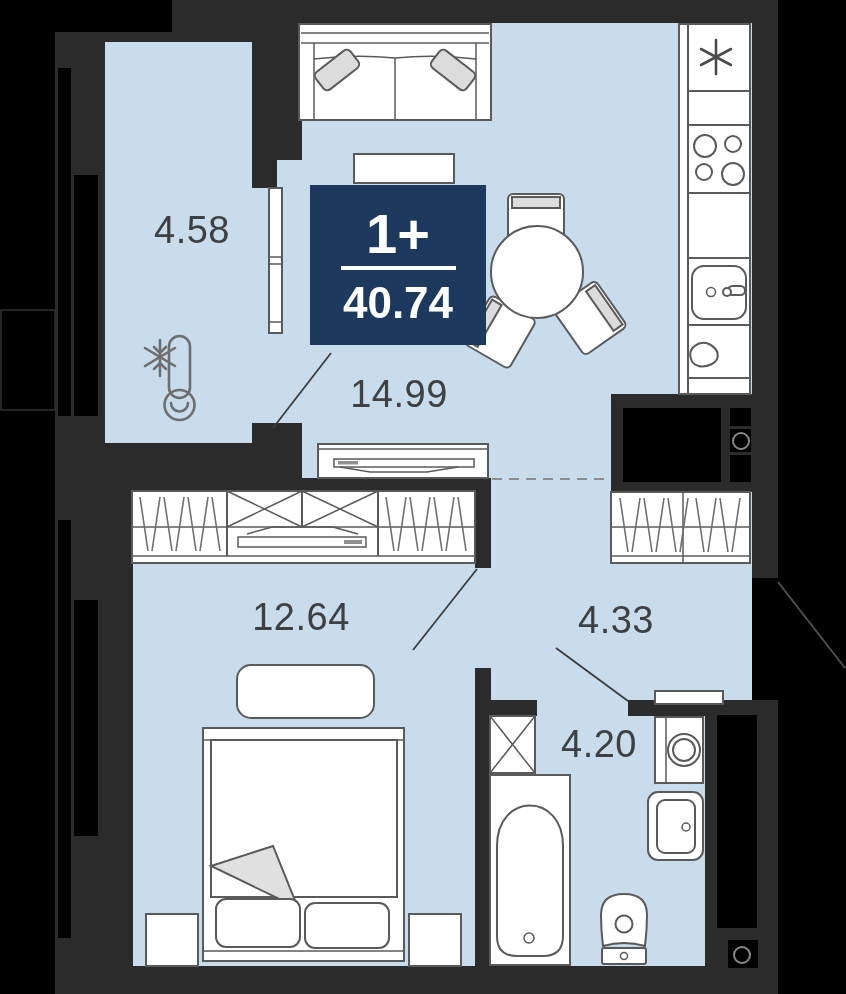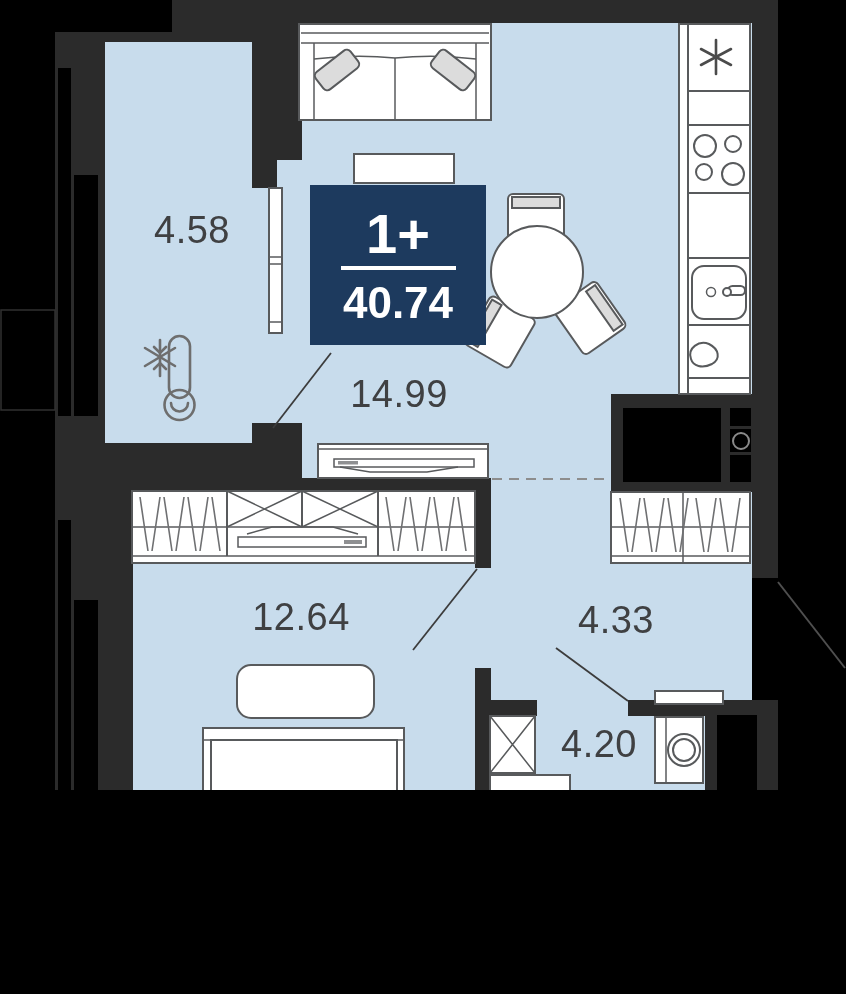--- a/index.html
+++ b/index.html
@@ -1,16 +1,16 @@
 <!DOCTYPE html>
 <html><head>
 <meta charset="utf-8">
 <style>
   html,body{margin:0;padding:0;background:#000;}
-  .stage{width:846px;height:790px;position:relative;overflow:hidden;}
+  .stage{width:846px;height:994px;position:relative;overflow:hidden;}
   svg{display:block;}
   .room-label{font-family:"Liberation Sans",sans-serif;font-size:38px;fill:#3f4042;letter-spacing:.5px;}
   .badge-type{font-family:"Liberation Sans",sans-serif;font-size:56px;font-weight:bold;fill:#fff;}
   .badge-area{font-family:"Liberation Sans",sans-serif;font-size:44px;font-weight:bold;fill:#fff;}
   .f{fill:#fff;stroke:#585a5c;stroke-width:2;}
   .fl{fill:none;stroke:#585a5c;stroke-width:2;}
   .ft{fill:none;stroke:#585a5c;stroke-width:1.5;}
   .hatch{fill:none;stroke:#6f7072;stroke-width:1.6;}
   .cushion{fill:#dcdcdc;stroke:#585a5c;stroke-width:2;}
   .icon{fill:none;stroke:#6e6e6e;stroke-width:2.6;stroke-linecap:round;}

